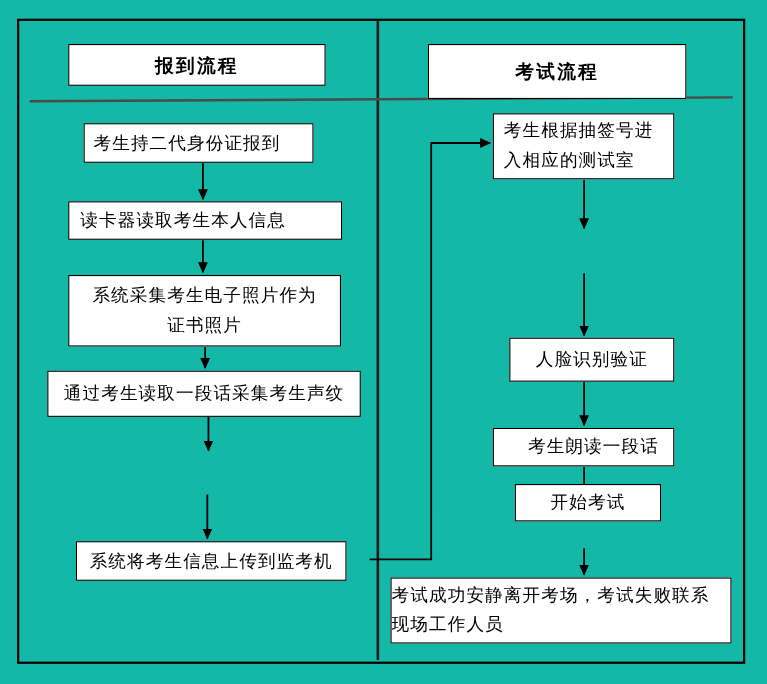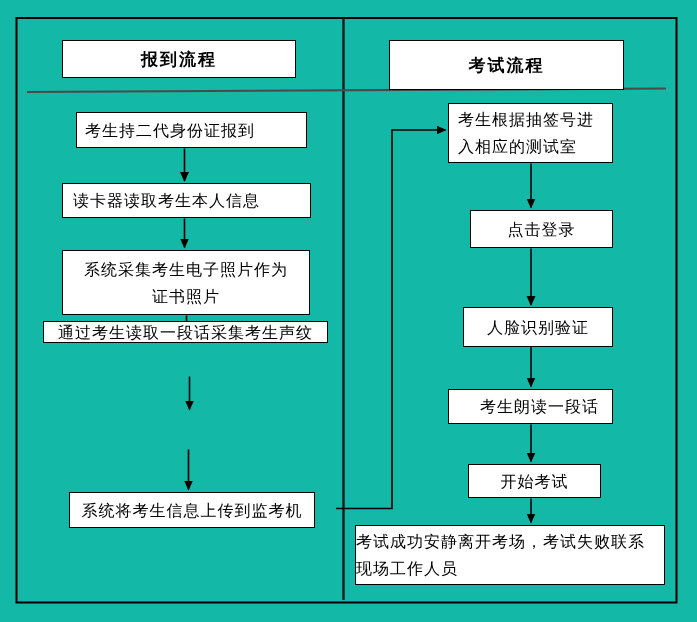--- a/index.html
+++ b/index.html
@@ -80,29 +80,28 @@
       <line x1="531" y1="424.5" x2="531" y2="461.5"></line>
       <line x1="531" y1="498.5" x2="531" y2="522.5"></line>
     </g>
 
     <polyline points="336,508.5 392,508.5 392,130 445.5,130" fill="none" stroke="#000000" stroke-width="1.6" marker-end="url(#ah)"></polyline>
   </svg>
 
   <div class="node title-box" style="left:62px; top:40px; width:234px; height:38px;">报到流程</div>
   <div class="node title-box" style="left:389px; top:40px; width:235px; height:50px;">考试流程</div>
 
-  <div class="node align-left" style="left:76px; top:112px; width:231px; height:36px; padding-left:8px;">考生持二代身份证报到</div>
+  <div class="node align-left" style="left:76px; top:112px; width:209px; height:36px; padding-left:8px;">考生持二代身份证报到</div>
   <div class="node align-left" style="left:62px; top:183px; width:249px; height:35px; padding-left:10px;">读卡器读取考生本人信息</div>
   <div class="node" style="left:62px; top:250px; width:248px; height:65px;">系统采集考生电子照片作为
 证书照片</div>
-  <div class="node" style="left:43px; top:321px; width:285px; height:22px;font-family:Liberation Serif, serif;">通过考生读取一段话采集考生声纹</div>
+  <div class="node" style="left:43px; top:337px; width:285px; height:42px;font-family:Liberation Serif, serif;">通过考生读取一段话采集考生声纹</div>
   <div class="node" style="left:69px; top:492px; width:246px; height:36px;">系统将考生信息上传到监考机</div>
 
   <div class="node align-left" style="left:448px; top:103px; width:165px; height:60px; padding-left:9px;">考生根据抽签号进
 入相应的测试室</div>
-  <div class="node" style="left:470px; top:210px; width:143px; height:38px;">点击登录</div>
   <div class="node" style="left:463px; top:307px; width:150px; height:40px;">人脸识别验证</div>
   <div class="node" style="left:448px; top:389px; width:165px; height:35px;padding-left:18px;">考生朗读一段话</div>
-  <div class="node" style="left:468px; top:464px; width:133px; height:34px;">开始考试</div>
+  <div class="node" style="left:468px; top:440px; width:133px; height:34px;">开始考试</div>
   <div class="node align-left" style="left:355px; top:525px; width:310px; height:60px; ">考试成功安静离开考场，考试失败联系
 现场工作人员</div>
 
 </div>
 
 </body></html>

